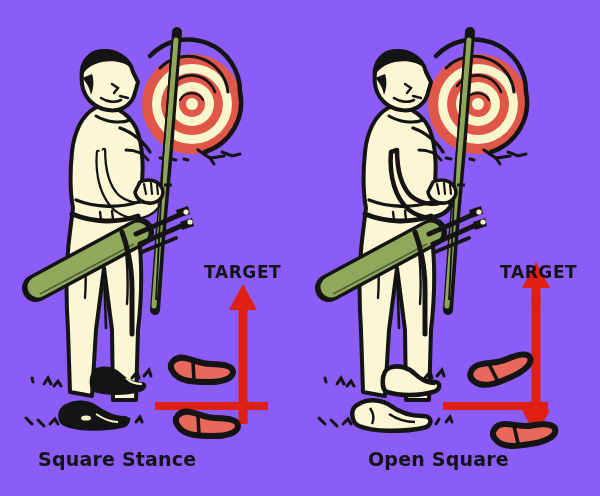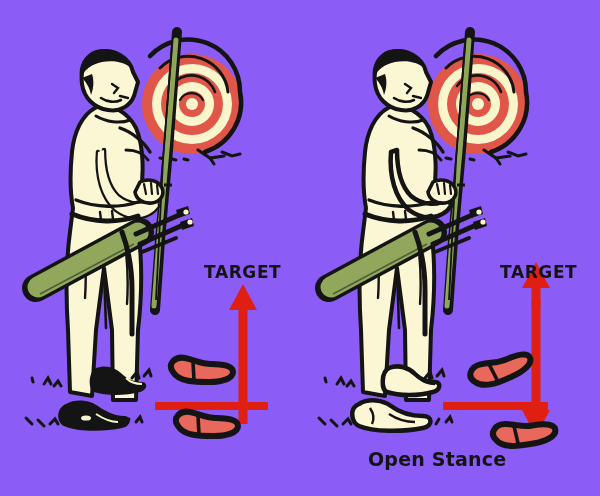--- a/index.html
+++ b/index.html
@@ -235,20 +235,21 @@
           <path d="M-34 -2 c-6 -8, 2 -16, 12 -14 c10 2, 16 6, 26 6
                    c12 0, 22 2, 22 8 c0 7, -12 10, -24 10
                    c-14 0, -30 0, -36 -10 z" fill="#e8695c" stroke="#141414" stroke-width="6" stroke-linejoin="round"></path>
           <path d="M-14 -12 l1 18" stroke="#141414" stroke-width="3.6" stroke-linecap="round"></path>
         </g>
       </g>
     </svg>
 
     <div class="target-word">TARGET</div>
 
+    <div class="stance-label">Square Stance</div>
   </div>
 
   <div class="panel panel-right">
 
     <svg class="scene-svg" viewBox="0 0 300 450">
 
       <g>
         <g transform="translate(178,104)">
           <circle r="50" fill="#e0574a"></circle>
           <circle r="40" fill="#faf6cc"></circle>
@@ -383,16 +384,16 @@
           <path d="M-34 -2 c-6 -8, 2 -16, 12 -14 c10 2, 16 6, 26 6
                    c12 0, 22 2, 22 8 c0 7, -12 10, -24 10
                    c-14 0, -30 0, -36 -10 z" fill="#e8695c" stroke="#141414" stroke-width="6" stroke-linejoin="round"></path>
           <path d="M-14 -12 l1 18" stroke="#141414" stroke-width="3.6" stroke-linecap="round"></path>
         </g>
       </g>
     </svg>
 
     <div class="target-word">TARGET</div>
 
-    <div class="stance-label">Open Stance</div>
+    <div class="stance-label">Open Square</div>
   </div>
 
 </div>
 
 </body></html>

